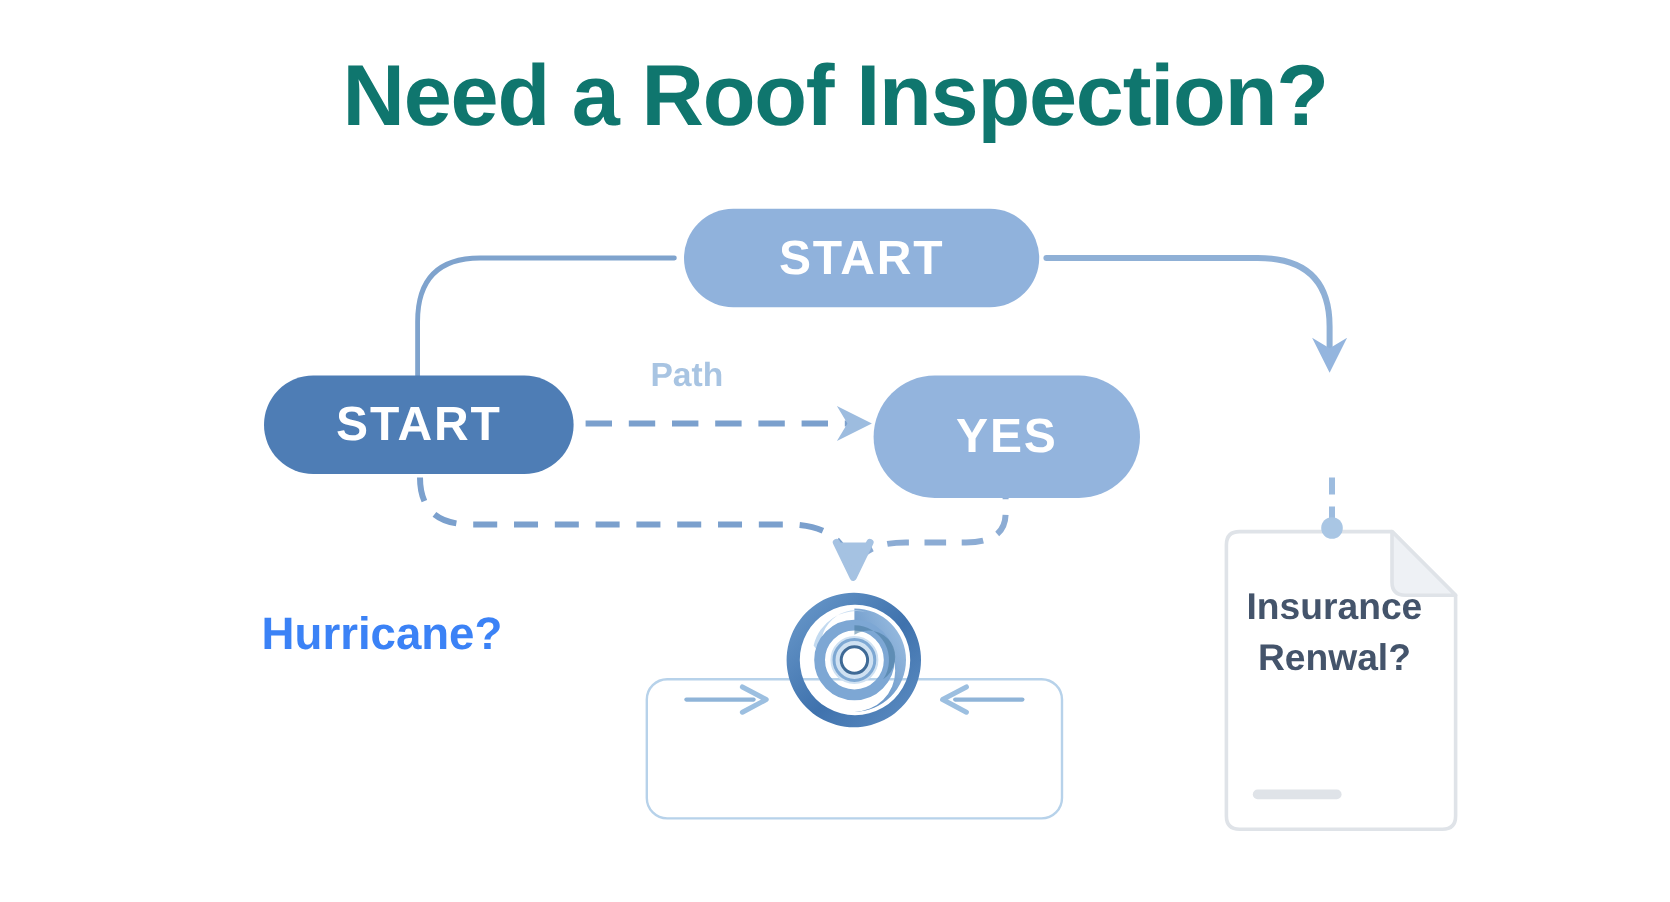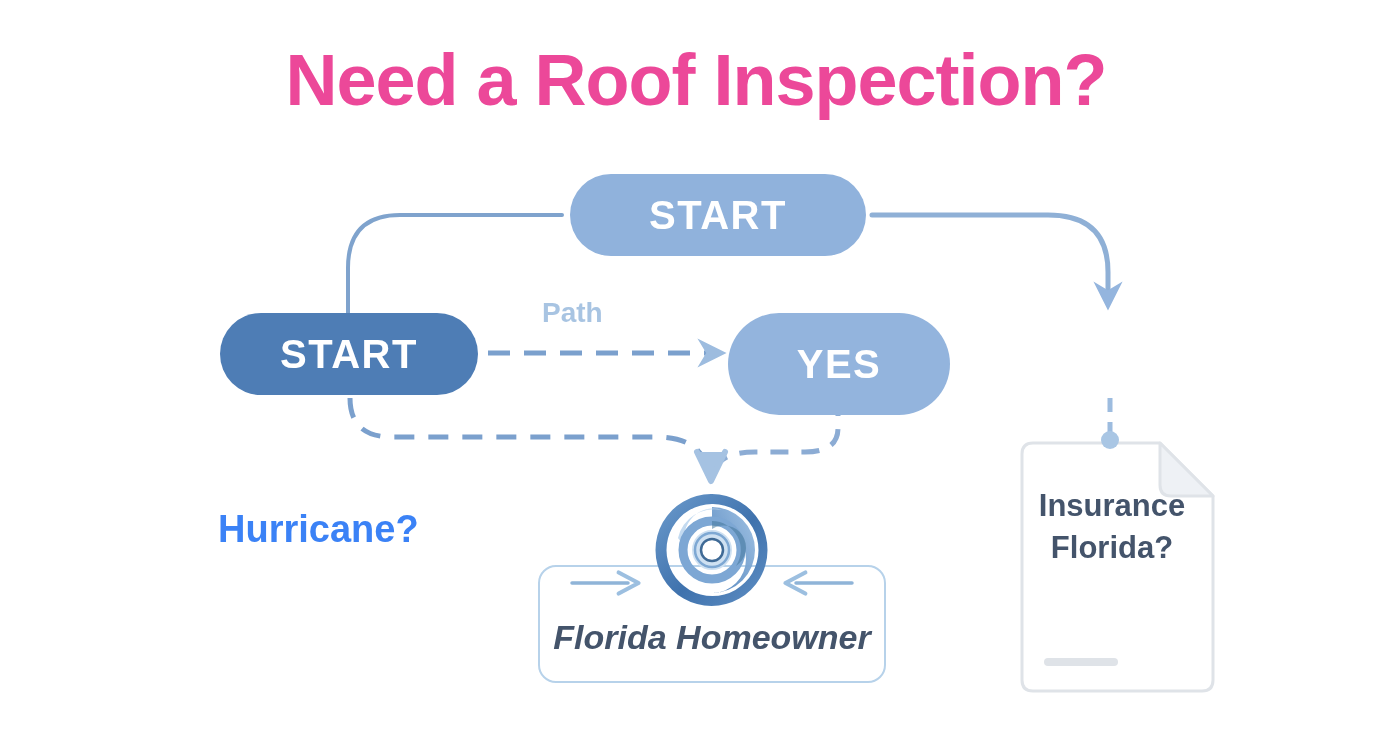--- a/index.html
+++ b/index.html
@@ -21,21 +21,21 @@
   
   #page-title {
     position: absolute;
     left: 0;
     top: 44px;
     width: 1392px;
     text-align: center;
     font-size: 72px;
     font-weight: bold;
     letter-spacing: -1px;
-    color: #ec4899;
+    color: #0f766e;
     line-height: 1;
     white-space: nowrap;
   }
   
   .wire-layer {
     position: absolute;
     left: 0;
     top: 0;
     width: 1392px;
     height: 752px;
@@ -191,34 +191,33 @@
   <div class="pill" id="node-yes">
     <span>YES</span>
   </div>
 
 
   <div class="loose-label" id="label-path">Path</div>
 
   <div class="loose-label" id="label-hurricane">Hurricane?</div>
 
   <div id="card-homeowner"></div>
-  <div id="label-homeowner">Florida Homeowner</div>
 
   <svg id="card-document" viewBox="0 0 208 254">
 
     <path d="M14 14 Q14 3 25 3 L152 3 L205 56 L205 240 Q205 251 194 251 L25 251 Q14 251 14 240 Z" fill="#ffffff" stroke="#dfe3e8" stroke-width="3" stroke-linejoin="round"></path>
 
     <path d="M152 3 L205 56 L163 56 Q152 56 152 45 Z" fill="#eef1f5" stroke="#dfe3e8" stroke-width="3" stroke-linejoin="round"></path>
 
     <rect x="36" y="218" width="74" height="8" rx="4" fill="#dfe3e8"></rect>
   </svg>
 
   <div id="doc-text">
     <span>Insurance</span>
-    <span>Florida?</span>
+    <span>Renwal?</span>
   </div>
 
   <svg id="wires-front" class="wire-layer" viewBox="0 0 1392 752">
 
     <path d="M 572 583 L 628 583" fill="none" stroke="#8fb4d8" stroke-width="3.5" stroke-linecap="round" marker-end="url(#arrowThin)"></path>
 
     <path d="M 852 583 L 796 583" fill="none" stroke="#8fb4d8" stroke-width="3.5" stroke-linecap="round" marker-end="url(#arrowThin)"></path>
 
     <circle cx="1110" cy="440" r="9" fill="#a9c6e4"></circle>
   </svg>

